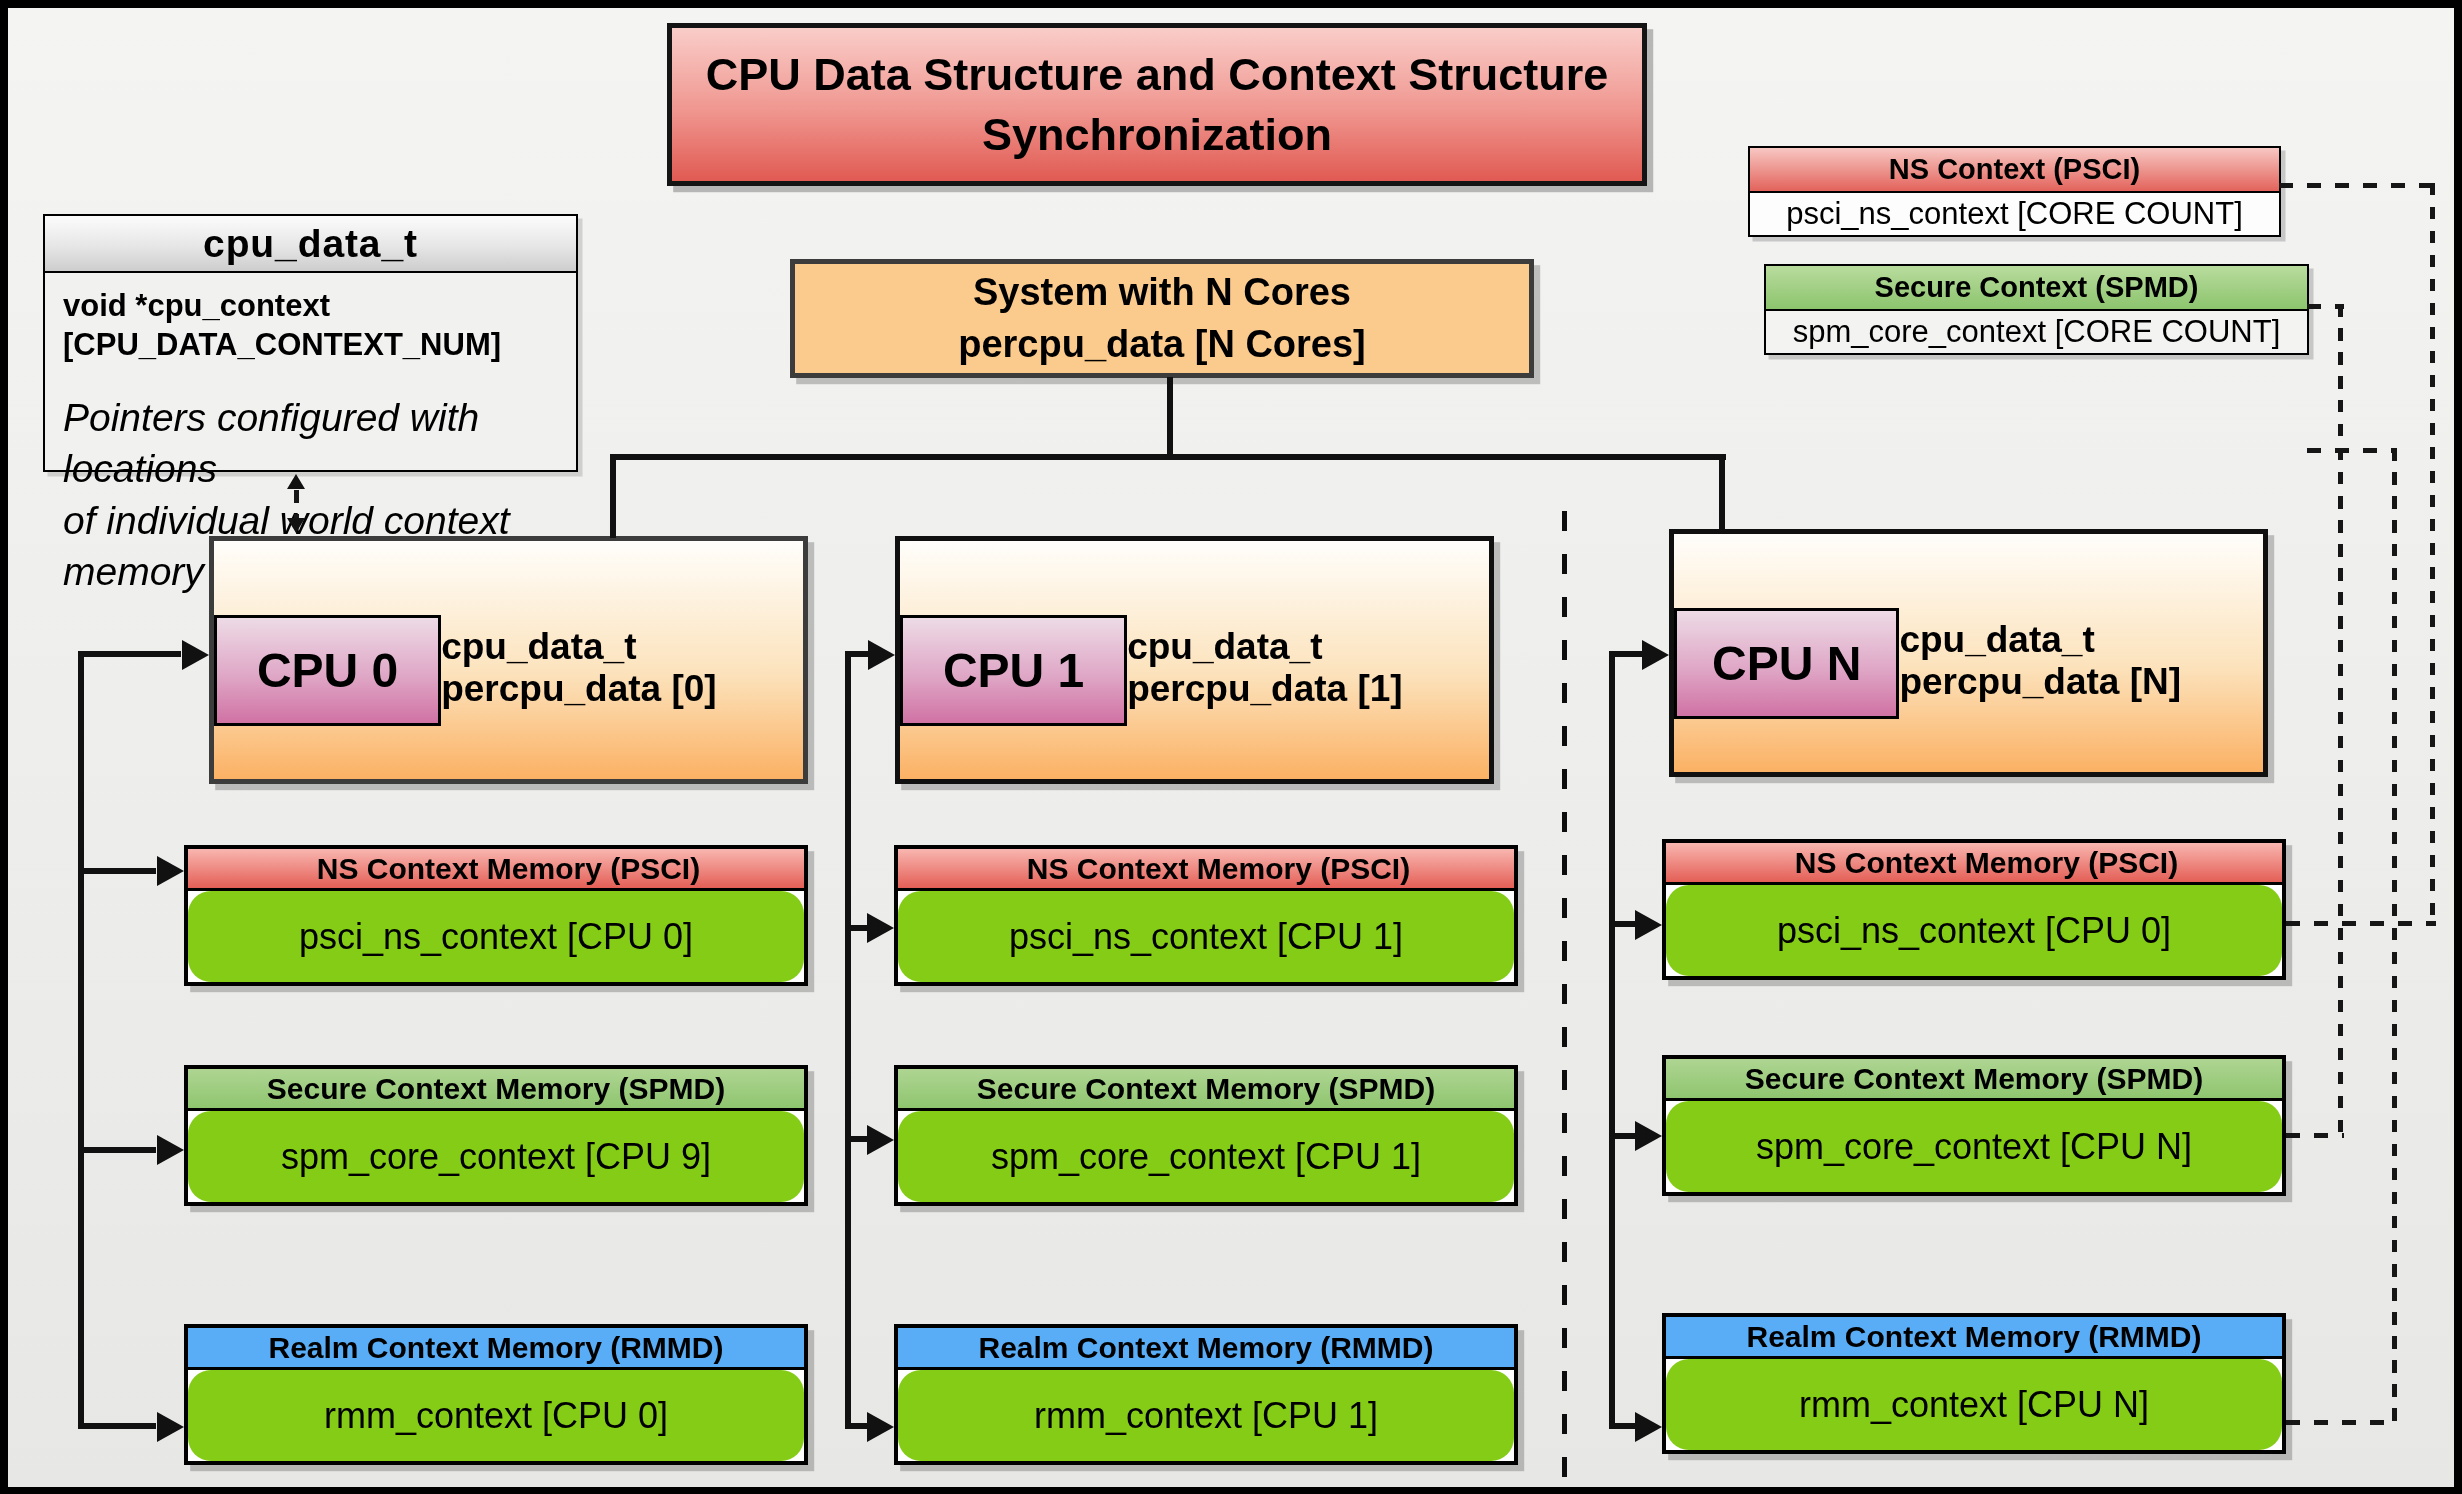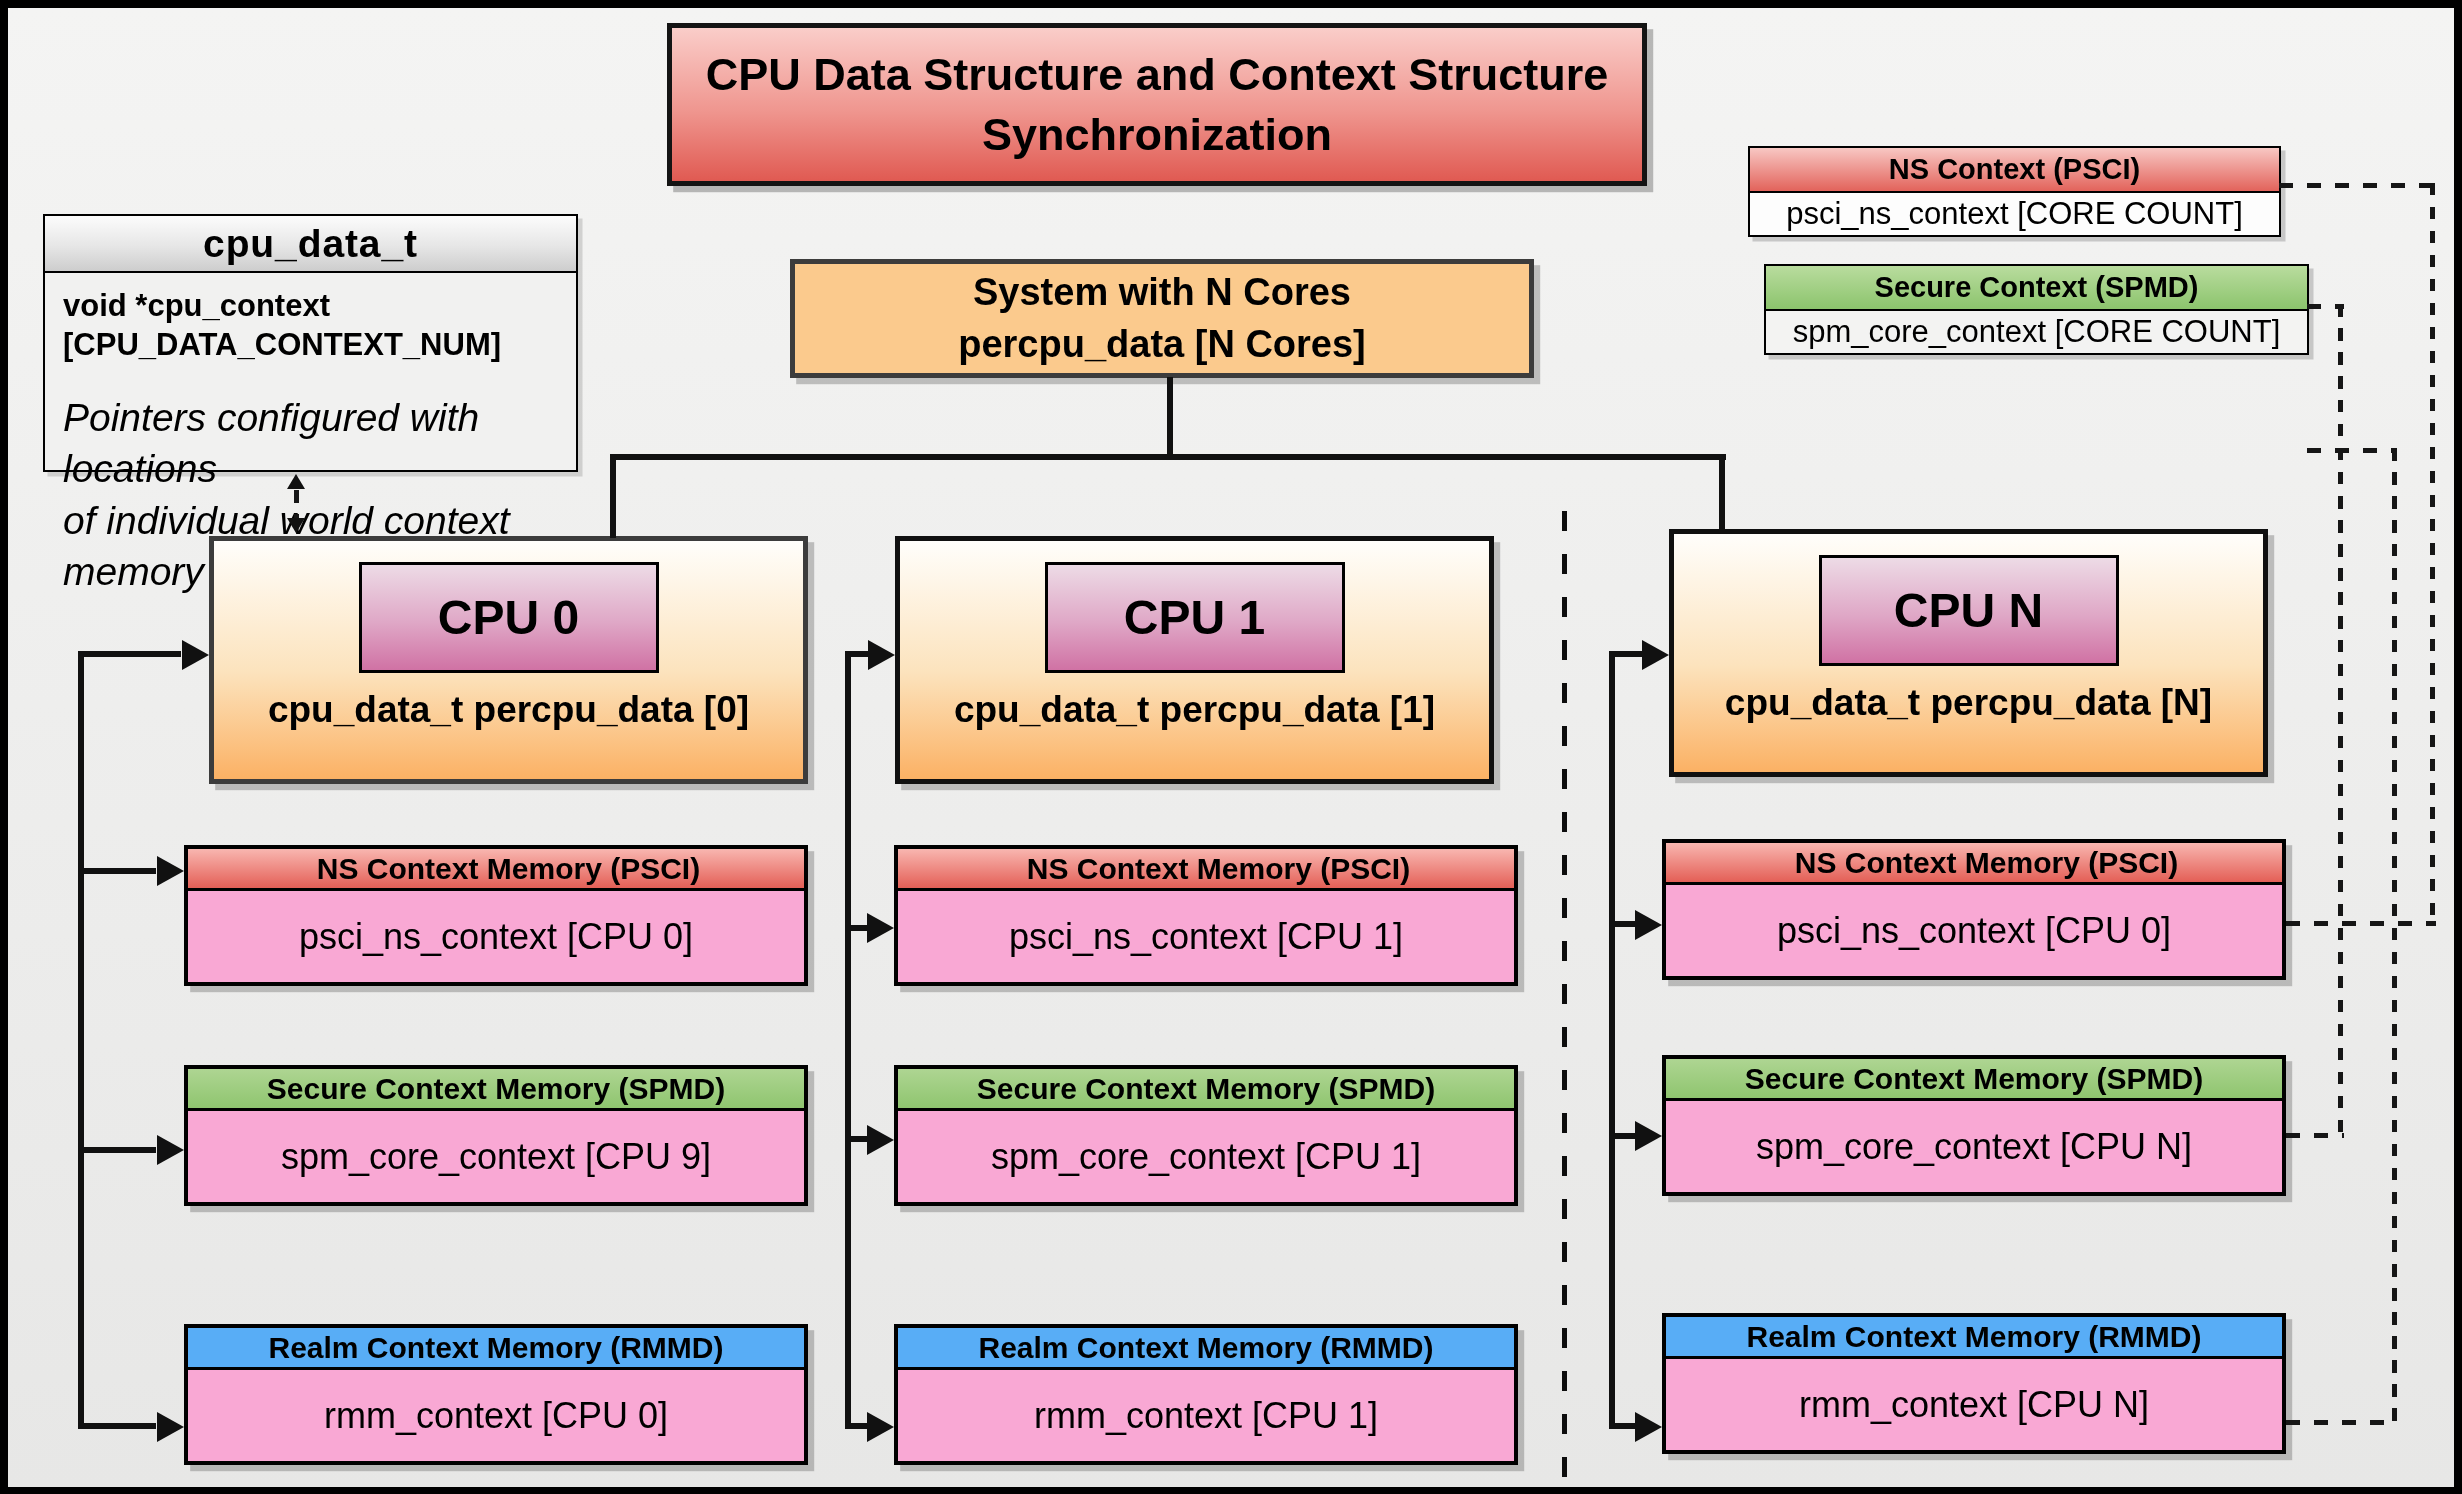--- a/index.html
+++ b/index.html
@@ -58,39 +58,39 @@
   #legend-spmd .legend-body{background:#f3f3f2;}
   #legend-rmmd{left:1764px;top:373px;width:537px;}
   #legend-rmmd .legend-header{background:linear-gradient(180deg,#b6cbf1,#7fa4e1);}
   #legend-rmmd .legend-body{background:#f3f3f2;}
 
   
   .cpu-box{
     width:599px;height:248px;border:5.3px solid #101010;
     background:linear-gradient(180deg,#fffefb 0%,#fce3bd 55%,#fbb164 100%);
     box-shadow:6.2px 6.2px 0 rgba(70,70,70,.3);
-    display:flex;flex-direction:column;align-items:center;
+    display:flex;flex-direction:row;align-items:center;
   }
   #cpu0{left:201px;top:528px;border-color:#3c3c3c;}
   #cpu1{left:887px;top:528px;}
   #cpuN{left:1661px;top:521px;}
   .cpu-chip{
     margin-top:21.4px;width:294px;height:105px;border:3.6px solid #000;
     background:linear-gradient(180deg,#eddbe6 0%,#dfa7c6 55%,#d072a4 100%);
     display:flex;align-items:center;justify-content:center;font-size:48px;font-weight:bold;
   }
   .cpu-label{margin-top:16px;font-size:37px;font-weight:bold;}
 
   
   .mem-box{width:624px;border:4.5px solid #000;background:#fff;box-shadow:6.2px 6.2px 0 rgba(70,70,70,.3);}
   .mem-header{
     height:39px;border-bottom:3.6px solid #000;display:flex;align-items:center;justify-content:center;
     font-size:30px;font-weight:bold;
   }
-  .mem-body{height:91px;display:flex;align-items:center;justify-content:center;font-size:36px;background:#f9a8d4;}
+  .mem-body{height:91px;display:flex;align-items:center;justify-content:center;font-size:36px;background:#84cc16;border-radius:23px;}
   .hdr-ns{background:linear-gradient(180deg,#f8b6b0,#e45f56);padding-left:25px;}
   .hdr-spmd{background:linear-gradient(180deg,#aed592,#8fc56f);}
   .hdr-rmmd{background:#58adf6;}
   #mem-ns-0{left:176px;top:837px;}   #mem-spmd-0{left:176px;top:1057px;}  #mem-rmmd-0{left:176px;top:1316px;}
   #mem-ns-1{left:886px;top:837px;}   #mem-spmd-1{left:886px;top:1057px;}  #mem-rmmd-1{left:886px;top:1316px;}
   #mem-ns-n{left:1654px;top:831px;}  #mem-spmd-n{left:1654px;top:1047px;} #mem-rmmd-n{left:1654px;top:1305px;}
 
   
   .ln{background:#111;}
   .ah{width:0;height:0;border-top:15px solid transparent;border-bottom:15px solid transparent;border-left:27px solid #111;}

